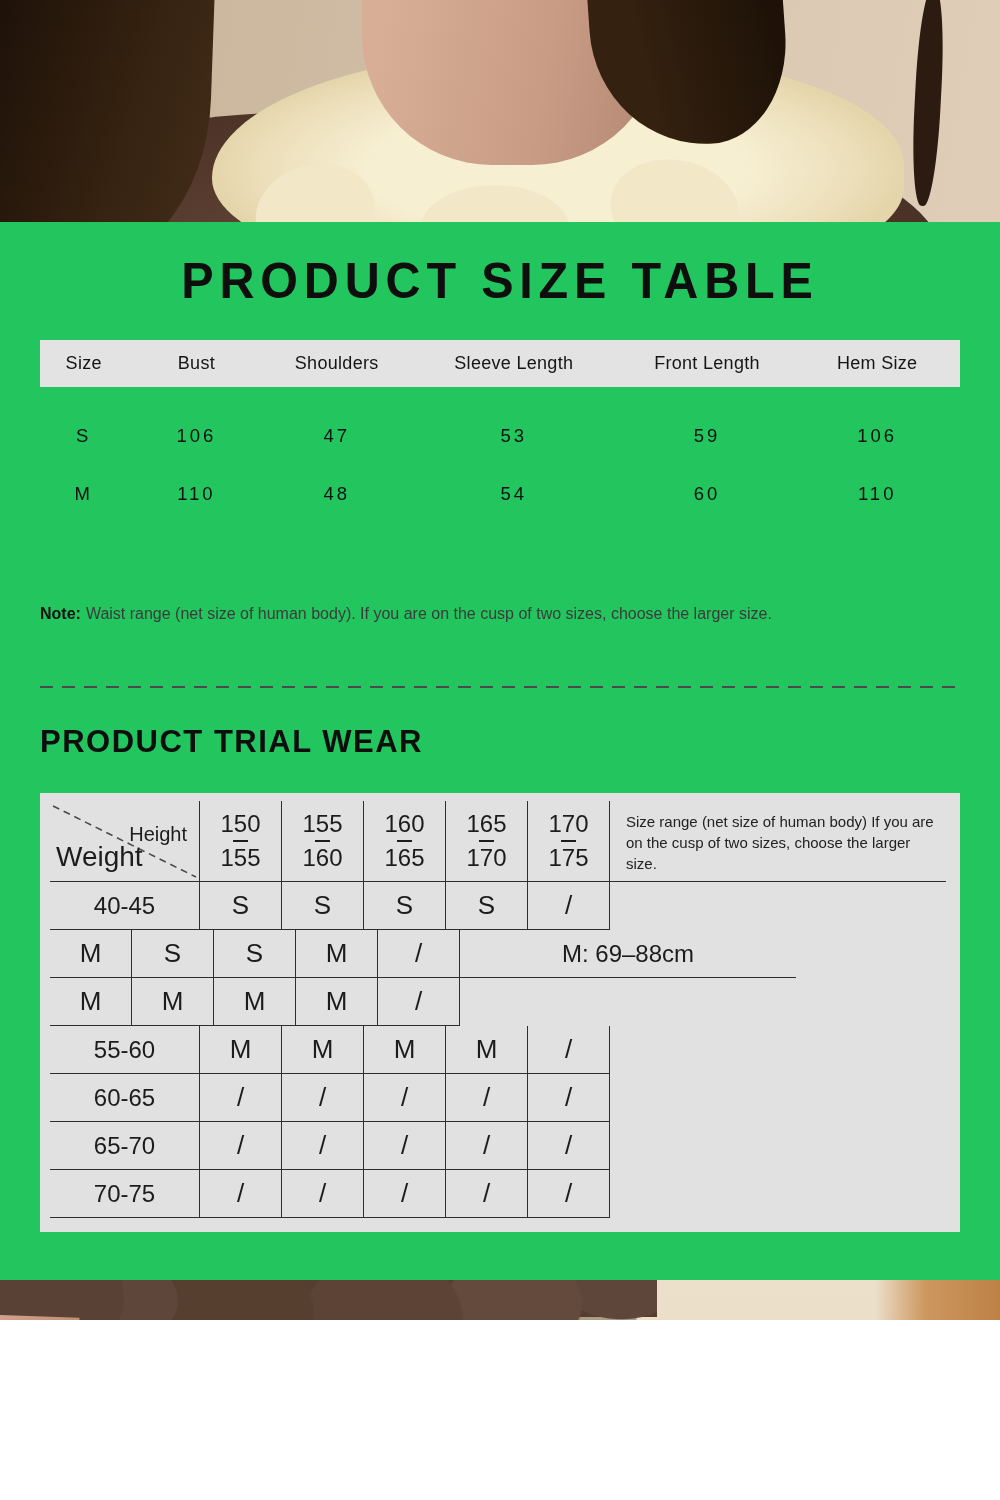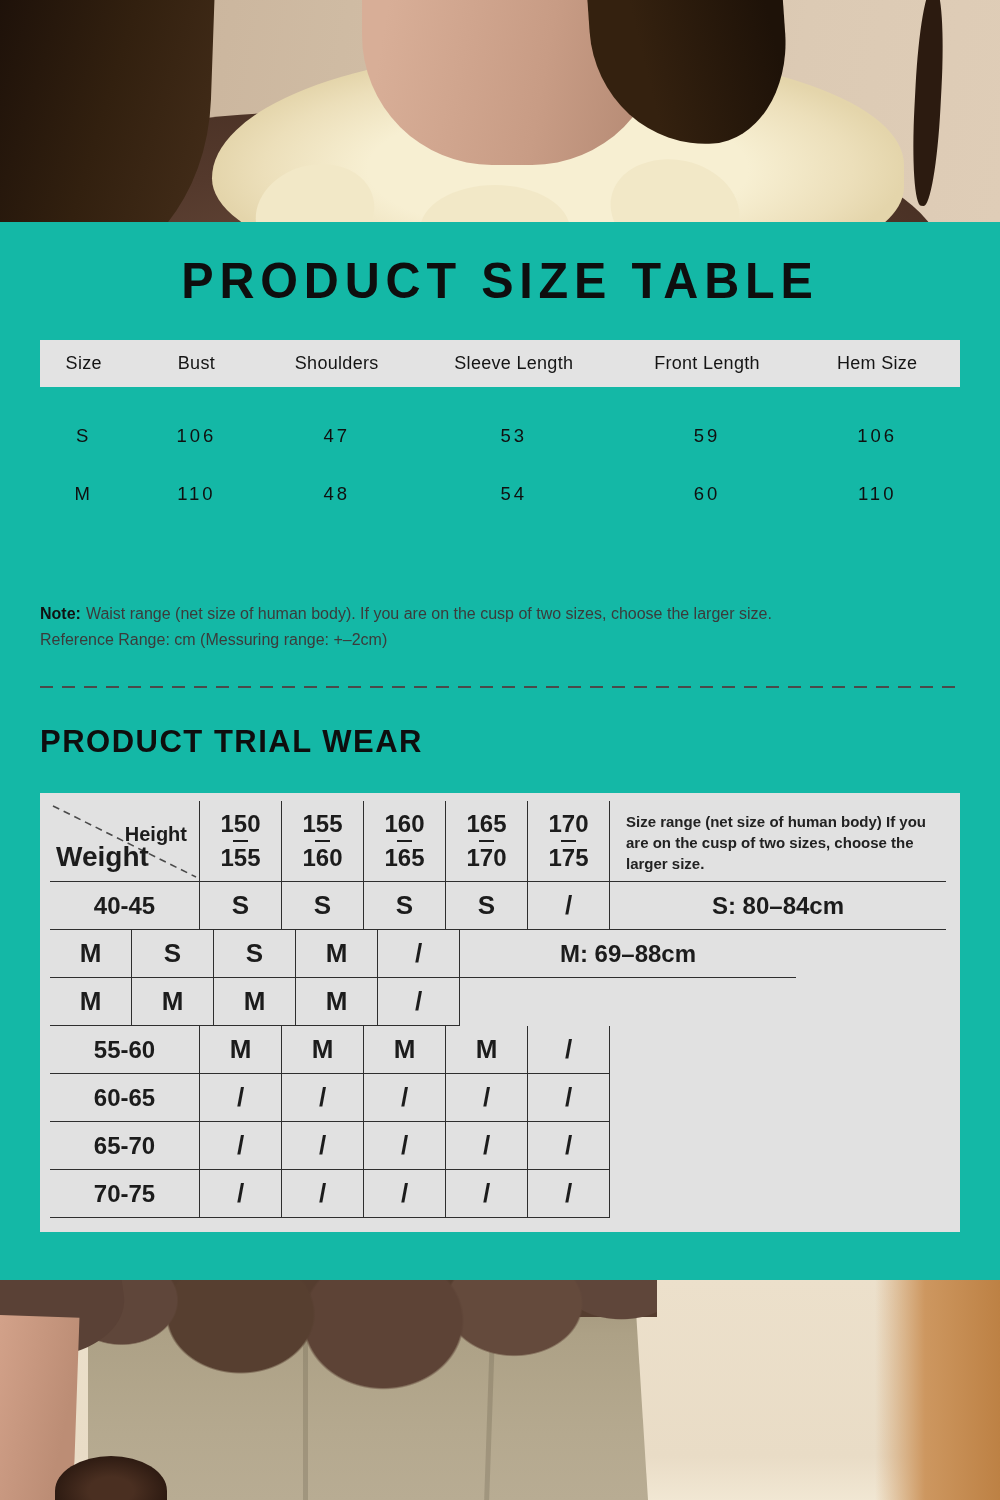--- a/index.html
+++ b/index.html
@@ -1,16 +1,16 @@
 <!DOCTYPE html>
 <html><head>
 <meta charset="utf-8">
 <style>
   html,body{margin:0;padding:0;background:#fff;}
-  .page{position:relative;width:1000px;height:1500px;background:#14b8a6;overflow:hidden;
+  .page{position:relative;width:1000px;height:1320px;background:#22c55e;overflow:hidden;
         font-family:"Liberation Sans", sans-serif;color:#141414;margin:0 auto;}
 
   
   .photo{position:absolute;left:0;width:1000px;overflow:hidden;}
   .photo-top{top:0;height:222px;background:linear-gradient(100deg,#c6af97 0%,#d2bfa7 45%,#dccab4 78%,#dfcdb7 100%);}
   .sweater-top{position:absolute;left:-70px;top:112px;width:1015px;height:160px;
     background:radial-gradient(60% 150% at 48% 115%, #6e5040 0%, #54392c 60%, #472f23 100%);
     border-radius:38% 42% 0 0 / 90% 95% 0 0;}
   .collar{position:absolute;left:212px;top:52px;width:692px;height:235px;
     background:radial-gradient(closest-side,#f7efd2 55%,#ecdfba 85%,#e4d5ab 100%);
@@ -72,21 +72,21 @@
   .note-label{font-weight:700;color:#111;margin-right:5px;}
 
   .divider{position:absolute;left:40px;top:686px;width:920px;height:2px;
     background:repeating-linear-gradient(90deg,#4a4a4a 0 13px,transparent 13px 22px);}
 
   
   .title-trial{position:absolute;left:40px;top:724px;font-size:31px;font-weight:700;
     letter-spacing:1.5px;color:#0e0e0e;}
   .trial{position:absolute;left:40px;top:793px;width:920px;background:#e1e1e1;
     padding:8px 14px 14px 10px;box-sizing:border-box;}
-  .trow{display:flex;font-weight:bold;}
+  .trow{display:flex;}
   .tcell{box-sizing:border-box;flex:0 0 auto;display:flex;align-items:center;justify-content:center;
     color:#1c1c1c;}
   .w150{width:150px;} .w82{width:82px;} .w336{width:336px;}
   .br{border-right:1px solid #2e2e2e;}
   .bb{border-bottom:1px solid #2e2e2e;}
   .h81{height:81px;} .h48{height:48px;}
   .corner{position:relative;}
   .corner svg{position:absolute;left:0;top:0;width:100%;height:100%;}
   .h-label{position:absolute;top:22px;right:12px;font-size:20px;}
   .w-label{position:absolute;bottom:8px;left:6px;font-size:28px;}
@@ -140,21 +140,20 @@
     <div class="c1 cc">M</div>
     <div class="c2 cc">110</div>
     <div class="c3 cc">48</div>
     <div class="c4 cc">54</div>
     <div class="c5 cc">60</div>
     <div class="c6 cc">110</div>
   </div>
 
   <div class="note-block">
     <div><span class="note-label">Note:</span><span>Waist range (net size of human body). If you are on the cusp of two sizes, choose the larger size.</span></div>
-    <div>Reference Range: cm (Messuring range: +–2cm)</div>
   </div>
 
   <div class="divider"></div>
 
   <div class="title-trial">PRODUCT TRIAL WEAR</div>
 
   <div class="trial">
 
     <div class="trow">
       <div class="tcell w150 h81 br bb corner">
@@ -192,21 +191,20 @@
       <div class="tcell w336 h81 bb range-note">Size range (net size of human body) If you are on the cusp of two sizes, choose the larger size.</div>
     </div>
 
     <div class="trow">
       <div class="tcell w150 h48 br bb wlabel-cell">40-45</div>
       <div class="tcell w82 h48 br bb szcell">S</div>
       <div class="tcell w82 h48 br bb szcell">S</div>
       <div class="tcell w82 h48 br bb szcell">S</div>
       <div class="tcell w82 h48 br bb szcell">S</div>
       <div class="tcell w82 h48 br bb szcell">/</div>
-      <div class="tcell w336 h48 bb range-cell">S: 80–84cm</div>
     </div>
 
     <div class="trow">
       <div class="tcell w82 h48 br bb szcell">M</div>
       <div class="tcell w82 h48 br bb szcell">S</div>
       <div class="tcell w82 h48 br bb szcell">S</div>
       <div class="tcell w82 h48 br bb szcell">M</div>
       <div class="tcell w82 h48 br bb szcell">/</div>
       <div class="tcell w336 h48 bb range-cell">M: 69–88cm</div>
     </div>

